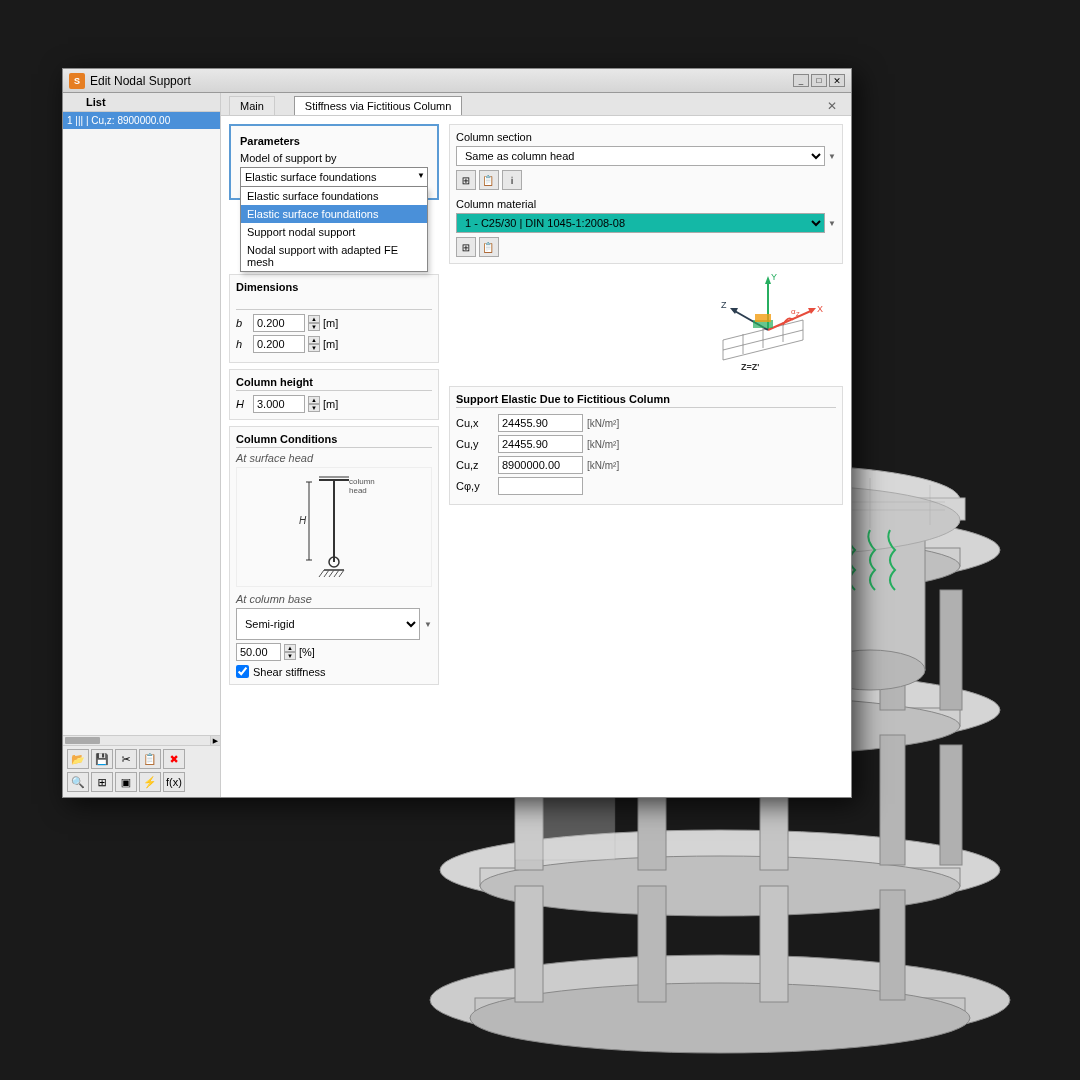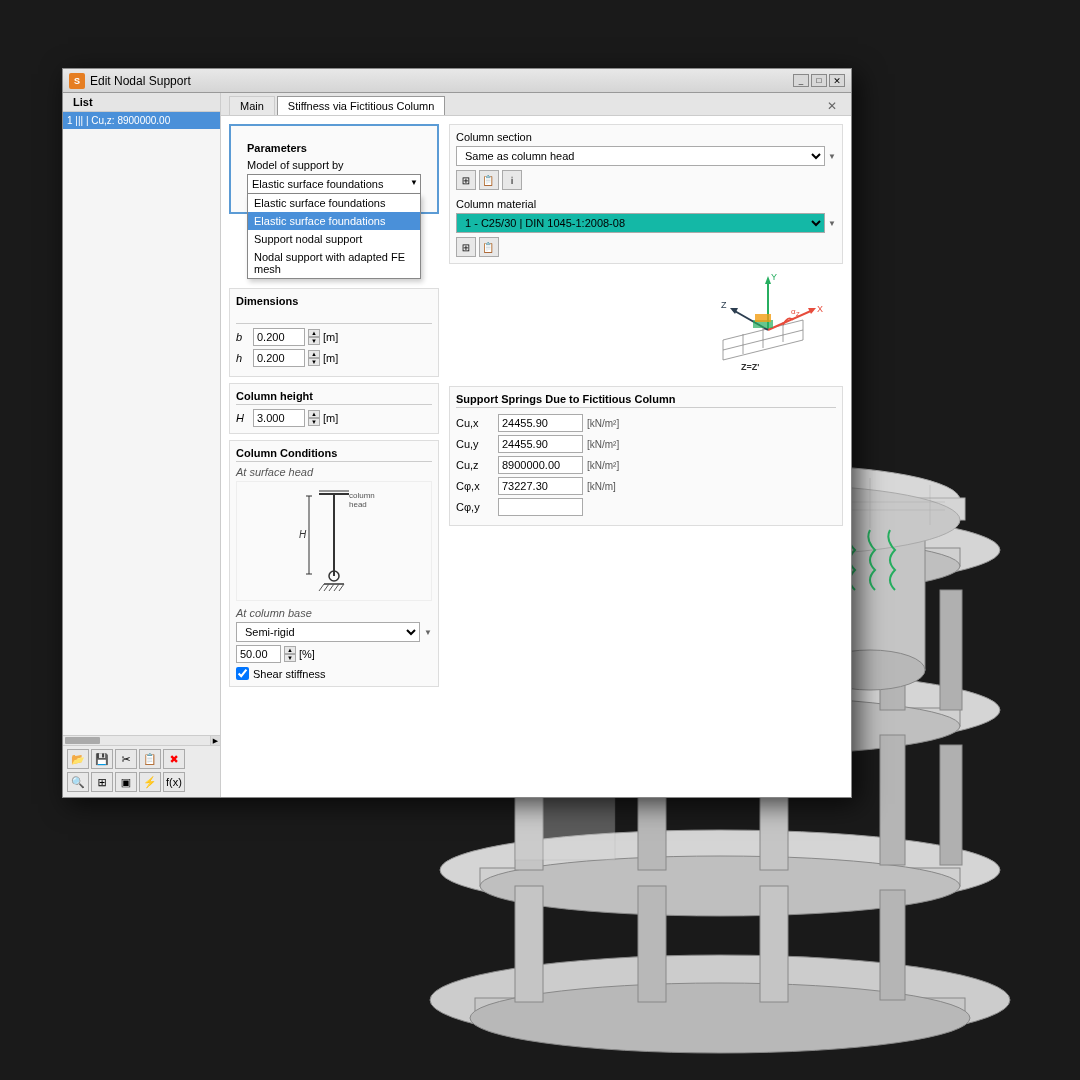--- a/index.html
+++ b/index.html
@@ -105,21 +105,21 @@
     <div style="display:flex;gap:2px;">
       <div style="width:16px;height:13px;border:1px solid #888;background:#d8d8d8;display:flex;align-items:center;justify-content:center;font-size:8px;cursor:pointer;">_</div>
       <div style="width:16px;height:13px;border:1px solid #888;background:#d8d8d8;display:flex;align-items:center;justify-content:center;font-size:8px;cursor:pointer;">□</div>
       <div style="width:16px;height:13px;border:1px solid #888;background:#d8d8d8;display:flex;align-items:center;justify-content:center;font-size:9px;cursor:pointer;">✕</div>
     </div>
   </div>
 
   <div style="display:flex;flex:1;overflow:hidden;">
 
     <div style="width:158px;background:#f5f5f5;border-right:1px solid #ccc;display:flex;flex-direction:column;position:relative;">
-      <div style="background:#e5e5e5;padding:3px 10px;font-size:11px;border-bottom:1px solid #ccc;font-weight:bold;">List</div>
+      <div style="background:#e5e5e5;padding:3px 23px;font-size:11px;border-bottom:1px solid #ccc;font-weight:bold;">List</div>
       <div style="padding:3px 4px;font-size:10px;background:#4a90d9;color:white;cursor:pointer;">1  |||  | Cu,z: 8900000.00</div>
 
       <div style="position:absolute;bottom:52px;left:0;right:0;height:10px;background:#e8e8e8;border-top:1px solid #ccc;display:flex;align-items:center;">
         <div style="width:35px;height:7px;background:#aaa;margin-left:2px;border-radius:1px;"></div>
         <div style="margin-left:auto;width:10px;height:10px;background:#ddd;border-left:1px solid #ccc;display:flex;align-items:center;justify-content:center;font-size:7px;">▶</div>
       </div>
 
       <div style="position:absolute;bottom:0;left:0;right:0;border-top:1px solid #ccc;background:#ebebeb;padding:3px 4px;height:52px;display:flex;flex-direction:column;gap:3px;">
         <div style="display:flex;gap:2px;align-items:center;">
           <div style="width:22px;height:20px;border:1px solid #aaa;background:#e8e8e8;display:flex;align-items:center;justify-content:center;font-size:11px;cursor:pointer;">📂</div>
@@ -135,34 +135,34 @@
           <div style="width:22px;height:20px;border:1px solid #aaa;background:#e8e8e8;display:flex;align-items:center;justify-content:center;font-size:11px;cursor:pointer;">⚡</div>
           <div style="width:22px;height:20px;border:1px solid #aaa;background:#e8e8e8;display:flex;align-items:center;justify-content:center;font-size:11px;cursor:pointer;">f(x)</div>
         </div>
       </div>
     </div>
 
     <div style="flex:1;display:flex;flex-direction:column;overflow:hidden;">
 
 
       <div style="display:flex;background:#e5e5e5;border-bottom:1px solid #ccc;padding:3px 8px 0;align-items:flex-end;">
-        <div style="padding:3px 10px;font-size:11px;border:1px solid #ccc;border-bottom:none;cursor:pointer;background:#e8e8e8;margin-right:2px;">
+        <div style="padding:3px 10px;font-size:11px;border:1px solid #ccc;border-bottom:none;cursor:pointer;background:#e8e8e8;margin-right:19px;">
           <span>Main</span>
         </div>
         <div style="padding:3px 10px;font-size:11px;border:1px solid #999;border-bottom:none;cursor:pointer;background:white;margin-right:2px;">
           <span>Stiffness via Fictitious Column</span>
         </div>
         <div style="margin-left:auto;font-size:12px;cursor:pointer;padding:2px 6px;color:#666;">✕</div>
       </div>
 
       <div style="display:flex;flex:1;overflow:auto;padding:8px;gap:10px;background:white;">
 
         <div style="flex:0 0 210px;display:flex;flex-direction:column;gap:6px;">
 
-          <div style="border:2px solid #5b9bd5;padding:16px;background:#fafafa;">
+          <div style="border:2px solid #5b9bd5;padding:9px;background:#fafafa;">
             <div style="font-size:11px;font-weight:bold;margin-bottom:5px;">Parameters</div>
 
             <div style="font-size:11px;margin-bottom:3px;">Model of support by</div>
 
             <div style="position:relative;margin-bottom:2px;">
               <select style="width:100%;border:1px solid #888;background:white;padding:2px 4px;font-size:11px;height:20px;appearance:none;">
                 <option>Elastic surface foundations</option>
               </select>
               <div style="position:absolute;right:3px;top:4px;font-size:8px;pointer-events:none;">▼</div>
 
@@ -252,21 +252,21 @@
                 <line x1="55" y1="98" x2="50" y2="105" stroke="#555" stroke-width="1"></line>
 
                 <text x="60" y="12" font-size="8" fill="#555">column</text>
                 <text x="60" y="21" font-size="8" fill="#555">head</text>
               </svg>
             </div>
 
             <div style="font-size:11px;font-style:italic;color:#555;margin-bottom:3px;">At column base</div>
 
             <div style="display:flex;align-items:center;gap:4px;margin-bottom:3px;">
-              <select style="flex:1;border:1px solid #aaa;background:white;padding:2px 4px;font-size:11px;height:20px;">
+              <select style="flex:1;border:1px solid #aaa;background:white;padding:2px 4px;font-size:11px;height:32px;">
                 <option>Semi-rigid</option>
               </select>
               <div style="font-size:8px;color:#666;">▼</div>
             </div>
 
             <div style="display:flex;align-items:center;gap:3px;margin-bottom:4px;">
               <input type="text" style="width: 45px; border: 1px solid rgb(170, 170, 170); padding: 1px 3px; font-size: 11px; height: 18px; background: white;" value="50.00">
               <div style="display:inline-flex;flex-direction:column;">
                 <button style="width:12px;height:8px;border:1px solid #aaa;background:#e8e8e8;font-size:6px;padding:0;cursor:pointer;line-height:1;">▲</button>
                 <button style="width:12px;height:8px;border:1px solid #aaa;background:#e8e8e8;font-size:6px;padding:0;cursor:pointer;line-height:1;">▼</button>
@@ -349,45 +349,40 @@
               </g>
 
               <rect x="50" y="50" width="20" height="8" fill="#27ae60" opacity="0.7"></rect>
               <rect x="52" y="44" width="16" height="8" fill="#f39c12" opacity="0.8"></rect>
 
               <text x="38" y="100" font-size="9" fill="#333" font-weight="bold">Z=Z'</text>
             </svg>
           </div>
 
           <div style="border:1px solid #ddd;padding:6px;background:#fafafa;">
-            <div style="font-size:11px;font-weight:bold;margin-bottom:6px;border-bottom:1px solid #ccc;padding-bottom:2px;">Support Springs Due to Fictitious Column</div>
+            <div style="font-size:11px;font-weight:bold;margin-bottom:6px;border-bottom:1px solid #ccc;padding-bottom:2px;">Support Elastic Due to Fictitious Column</div>
 
             <div style="display:flex;align-items:center;gap:4px;margin-bottom:3px;">
               <span style="font-size:11px;width:38px;">Cu,x</span>
               <input type="text" style="width: 85px; border: 1px solid rgb(170, 170, 170); padding: 1px 3px; font-size: 11px; height: 18px; background: white;" value="24455.90">
               <span style="font-size:10px;color:#555;">[kN/m²]</span>
             </div>
 
             <div style="display:flex;align-items:center;gap:4px;margin-bottom:3px;">
               <span style="font-size:11px;width:38px;">Cu,y</span>
               <input type="text" style="width: 85px; border: 1px solid rgb(170, 170, 170); padding: 1px 3px; font-size: 11px; height: 18px; background: white;" value="24455.90">
               <span style="font-size:10px;color:#555;">[kN/m²]</span>
             </div>
 
             <div style="display:flex;align-items:center;gap:4px;margin-bottom:3px;">
               <span style="font-size:11px;width:38px;">Cu,z</span>
               <input type="text" style="width: 85px; border: 1px solid rgb(170, 170, 170); padding: 1px 3px; font-size: 11px; height: 18px; background: white;" value="8900000.00">
               <span style="font-size:10px;color:#555;">[kN/m²]</span>
             </div>
 
-            <div style="display:flex;align-items:center;gap:4px;margin-bottom:3px;">
-              <span style="font-size:11px;width:38px;">Cφ,x</span>
-              <input type="text" style="width: 85px; border: 1px solid rgb(170, 170, 170); padding: 1px 3px; font-size: 11px; height: 18px; background: white;" value="73227.30">
-              <span style="font-size:10px;color:#555;">[kN/m]</span>
-            </div>
 
             <div style="display:flex;align-items:center;gap:4px;margin-bottom:3px;">
               <span style="font-size:11px;width:38px;">Cφ,y</span>
               <input type="text" style="width: 85px; border: 1px solid rgb(170, 170, 170); padding: 1px 3px; font-size: 11px; height: 18px; background: white;" value="">
             </div>
           </div>
 
         </div>
       </div>
     </div>

